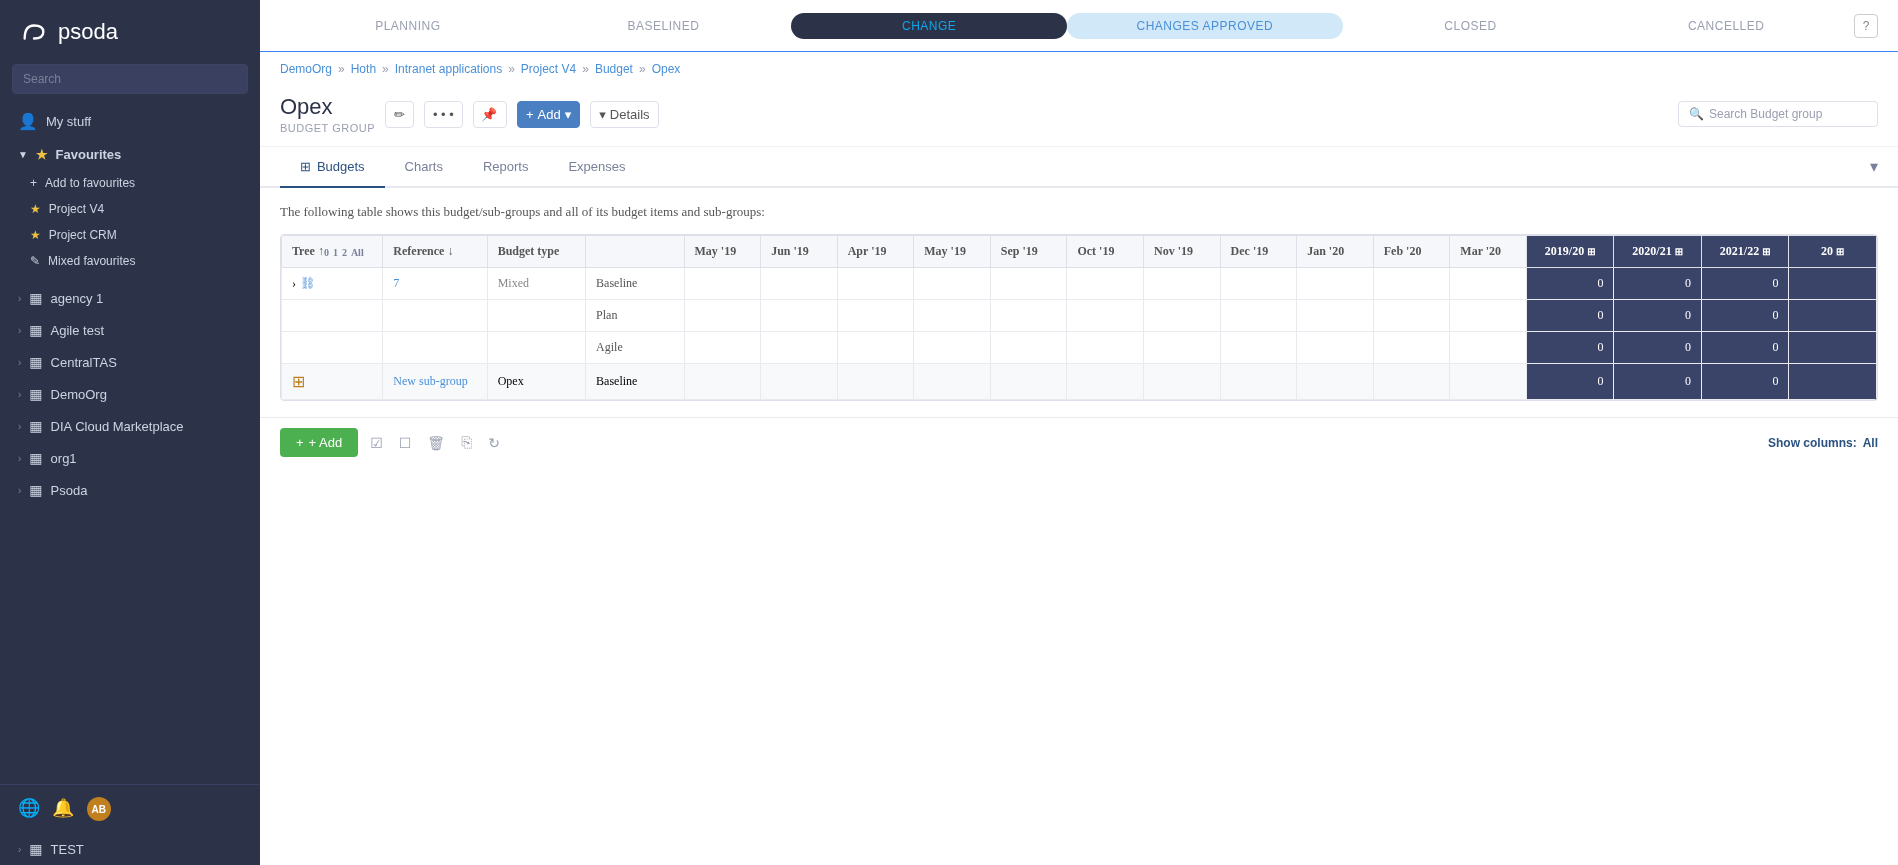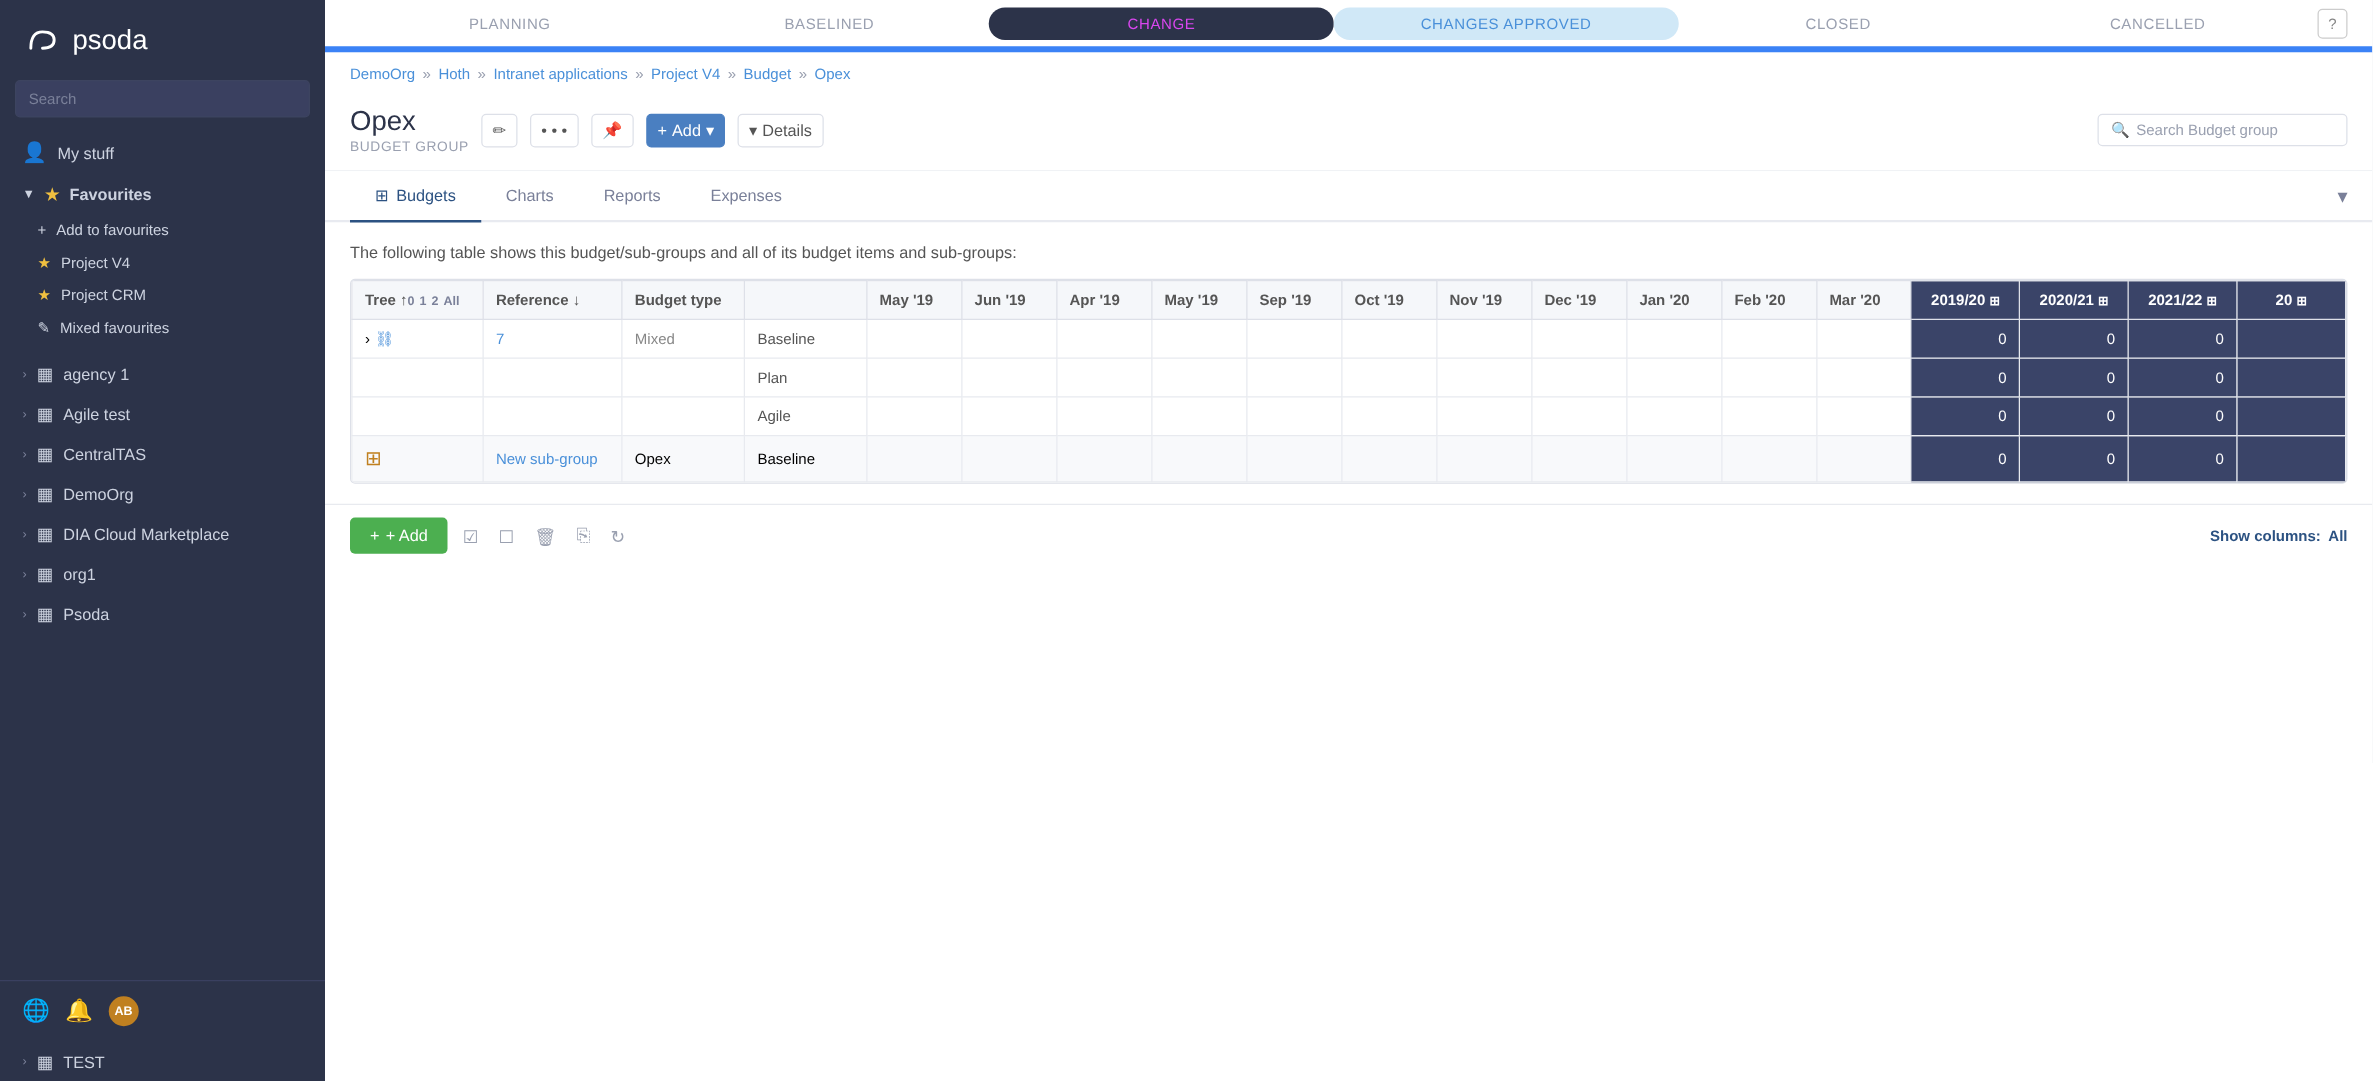--- a/index.html
+++ b/index.html
@@ -15,23 +15,23 @@
     .sidebar-user { display: flex; align-items: center; gap: 8px; padding: 8px 18px; color: #cdd3e0; }
     .sidebar-favourites { display: flex; align-items: center; gap: 8px; padding: 8px 18px; color: #cdd3e0; font-weight: 600; cursor: pointer; }
     .fav-item { display: flex; align-items: center; gap: 8px; padding: 6px 18px 6px 30px; color: #cdd3e0; cursor: pointer; font-size: 12px; }
     .sidebar-org { display: flex; align-items: center; gap: 8px; padding: 8px 18px; color: #cdd3e0; cursor: pointer; font-size: 13px; }
     .chevron-right { font-size: 10px; color: #7a8099; }
 
     
     .main { flex: 1; display: flex; flex-direction: column; height: 100vh; overflow: hidden; }
 
     
-    .status-bar { background: white; display: flex; align-items: center; border-bottom: 5px solid #3b82f6; padding: 0 20px; height: 42px; }
+    .status-bar { background: white; display: flex; align-items: center; border-bottom: 1px solid #3b82f6; padding: 0 20px; height: 52px; }
     .status-step { flex: 1; text-align: center; font-size: 12px; font-weight: 500; color: #9aa0b0; text-transform: uppercase; letter-spacing: 0.5px; padding: 0 10px; }
-    .status-step.active { background: #2c3349; color: #d946ef; border-radius: 20px; padding: 6px 20px; }
+    .status-step.active { background: #2c3349; color: #0ea5e9; border-radius: 20px; padding: 6px 20px; }
     .status-step.approved { background: #d0e8f7; color: #4a90d9; border-radius: 20px; padding: 6px 20px; }
     .status-bar-help { margin-left: auto; width: 24px; height: 24px; border: 1px solid #ccc; border-radius: 4px; display: flex; align-items: center; justify-content: center; color: #888; font-size: 12px; cursor: pointer; }
 
     
     .content { flex: 1; overflow-y: auto; background: white; }
     .breadcrumb { padding: 10px 20px; font-size: 12px; color: #4a90d9; display: flex; align-items: center; gap: 6px; }
     .breadcrumb span { color: #9aa0b0; }
     .breadcrumb a { color: #4a90d9; text-decoration: none; cursor: pointer; }
     .page-header { padding: 8px 20px 12px; display: flex; align-items: center; gap: 10px; border-bottom: 1px solid #f0f2f5; }
     .page-title { font-size: 22px; font-weight: 500; color: #2c3349; }
@@ -40,21 +40,21 @@
     .header-btn.add-btn { background: #4a7fc1; border-color: #4a7fc1; color: white; }
     .header-search { margin-left: auto; display: flex; align-items: center; border: 1px solid #dde0e8; border-radius: 4px; padding: 5px 10px; gap: 5px; color: #9aa0b0; font-size: 12px; min-width: 200px; }
 
     
     .tabs { display: flex; align-items: center; padding: 0 20px; border-bottom: 2px solid #e8eaf0; background: white; }
     .tab { padding: 12px 20px; font-size: 13px; color: #7a8099; cursor: pointer; border-bottom: 2px solid transparent; margin-bottom: -2px; display: flex; align-items: center; gap: 6px; }
     .tab.active { color: #2c5282; border-bottom: 2px solid #2c5282; font-weight: 500; }
     .tab-more { margin-left: auto; cursor: pointer; color: #7a8099; font-size: 16px; }
 
     
-    .table-area { padding: 16px 20px; background: white; }
+    .table-area { padding: 16px 20px; background: white; font-family: Liberation Serif, serif; }
     .table-desc { font-size: 13px; color: #555; margin-bottom: 14px; }
     .budget-table-wrap { overflow-x: auto; border: 1px solid #dde0e8; border-radius: 4px; }
     .budget-table { border-collapse: collapse; width: 100%; font-size: 12px; }
     .budget-table th { background: #f5f7fa; color: #555; font-weight: 600; padding: 8px 10px; border: 1px solid #dde0e8; white-space: nowrap; text-align: left; vertical-align: top; }
     .budget-table th.dark-header { background: #3a4468; color: white; text-align: center; }
     .budget-table td { padding: 8px 10px; border: 1px solid #e8eaef; white-space: nowrap; vertical-align: middle; }
     .col-tree { width: 60px; }
     .col-ref { width: 80px; }
     .col-budget-type { width: 90px; }
     .col-type { width: 90px; }

